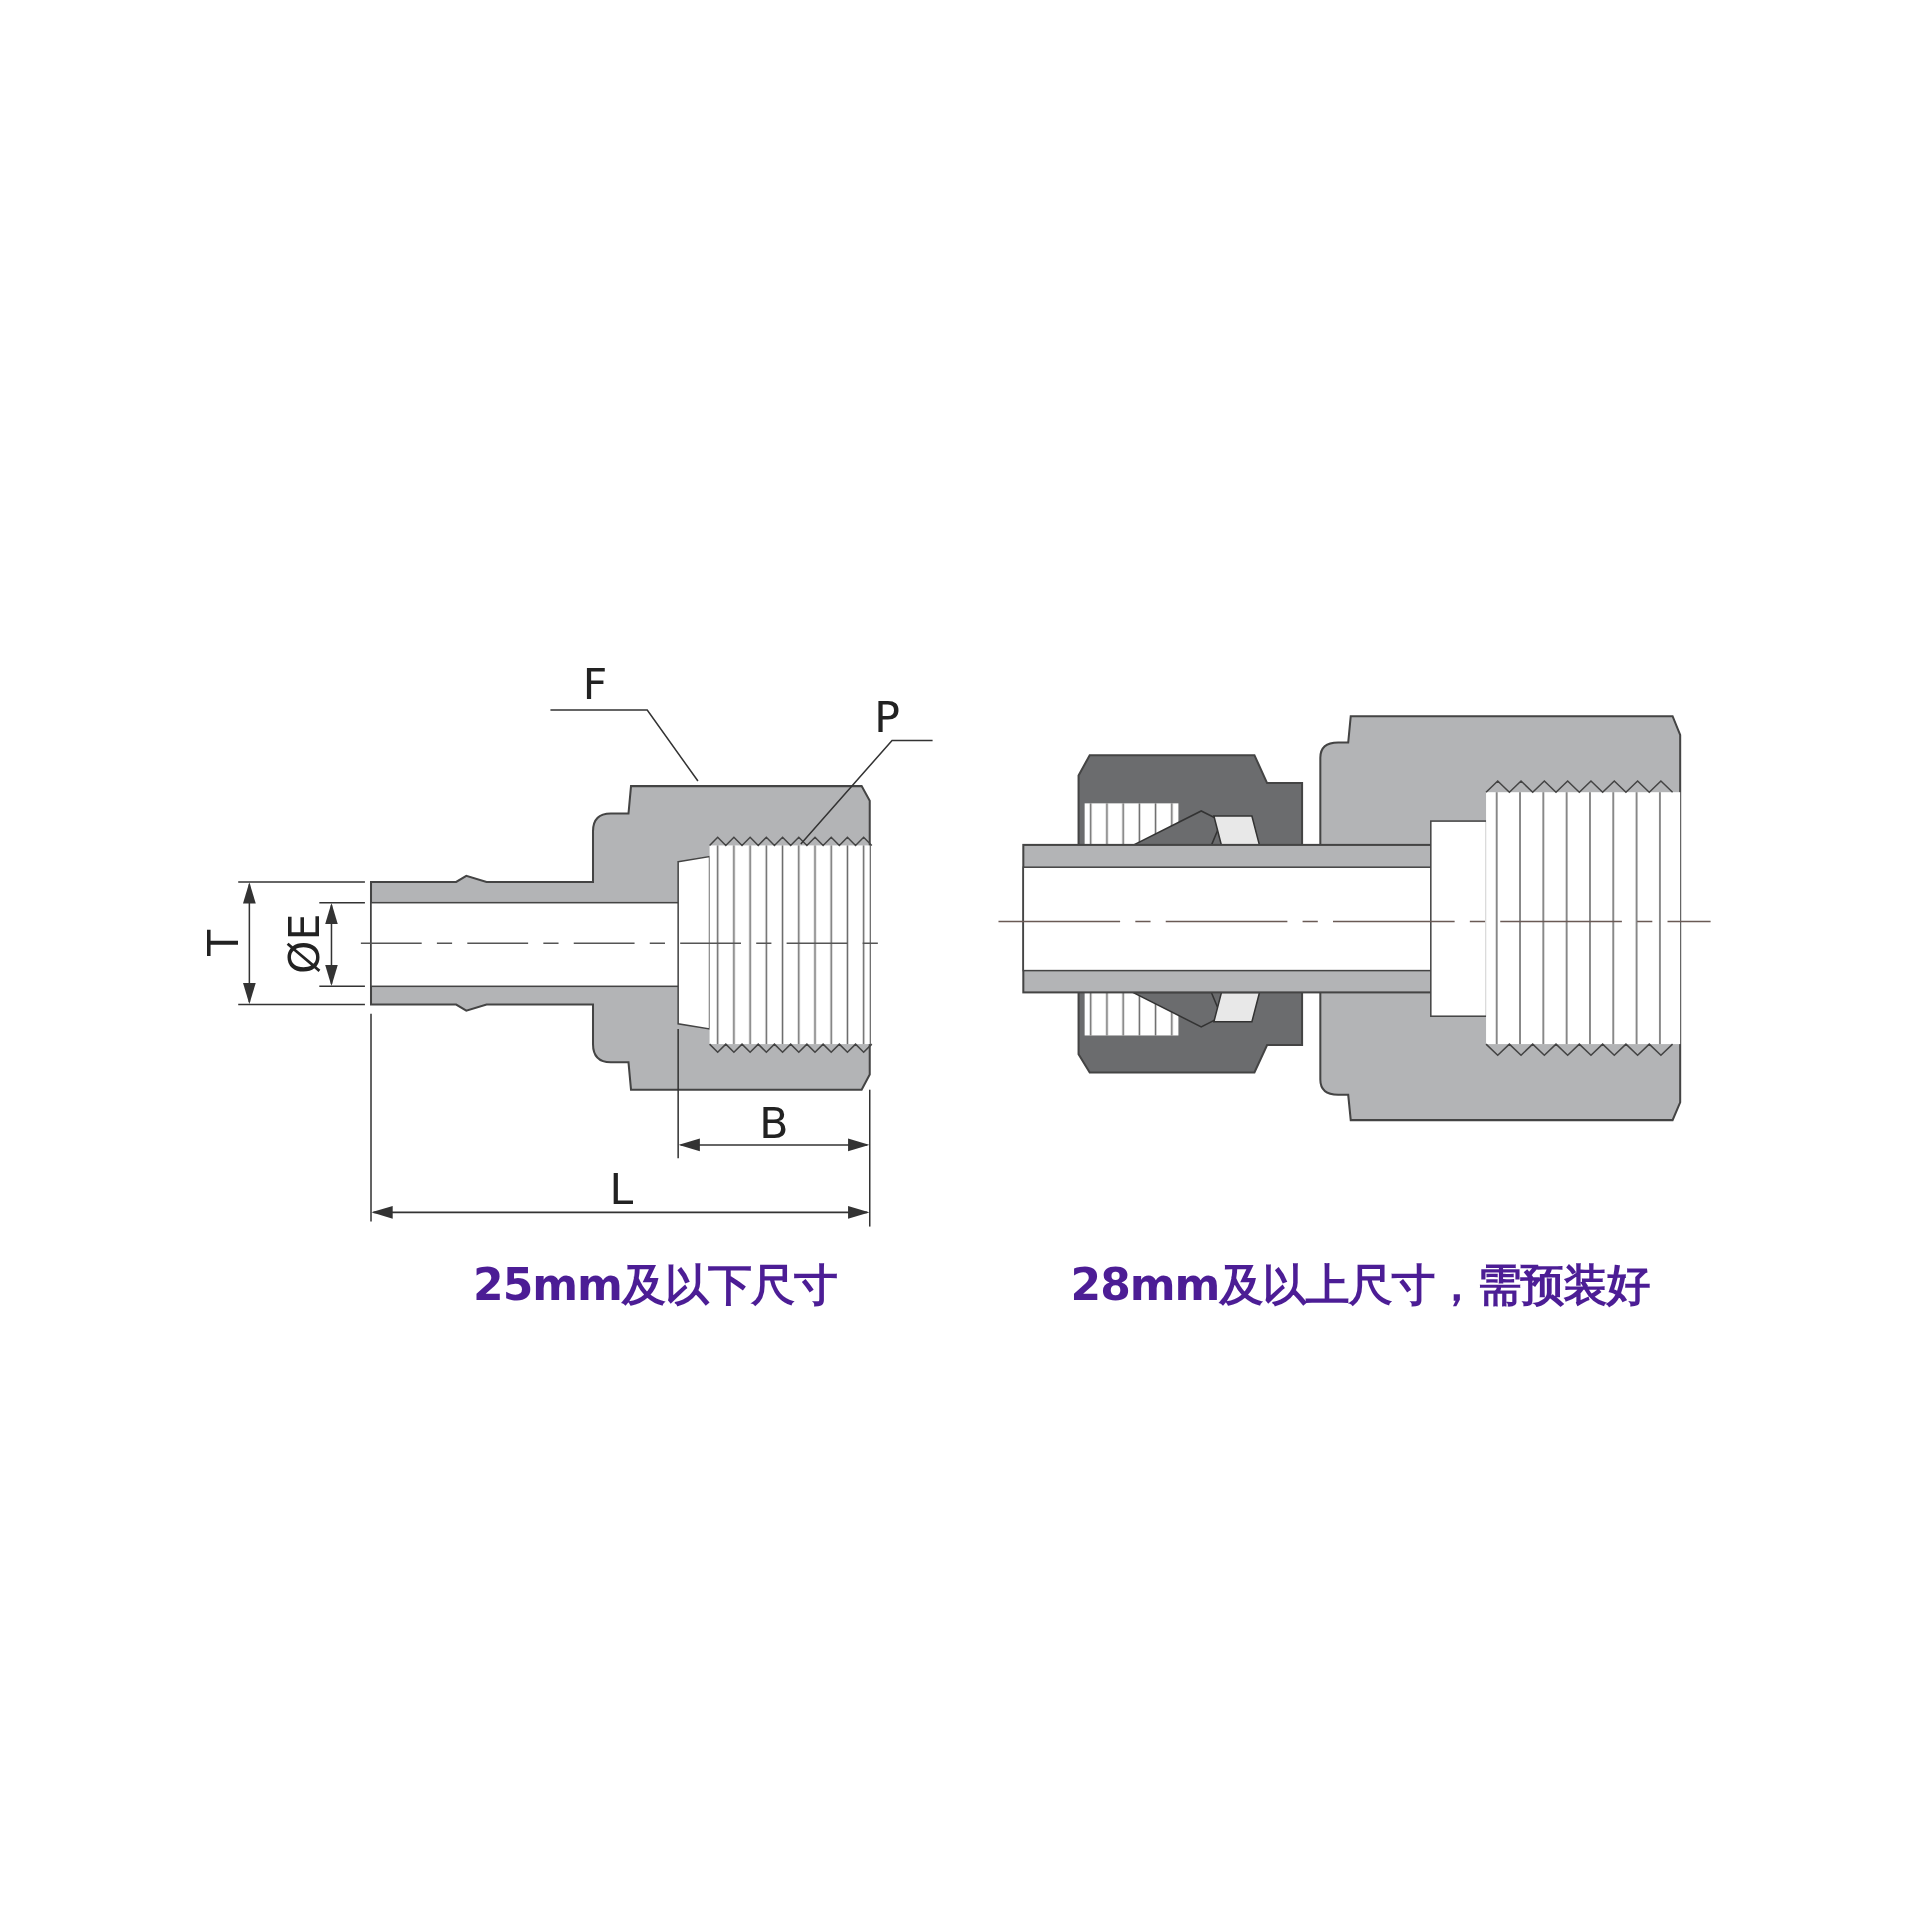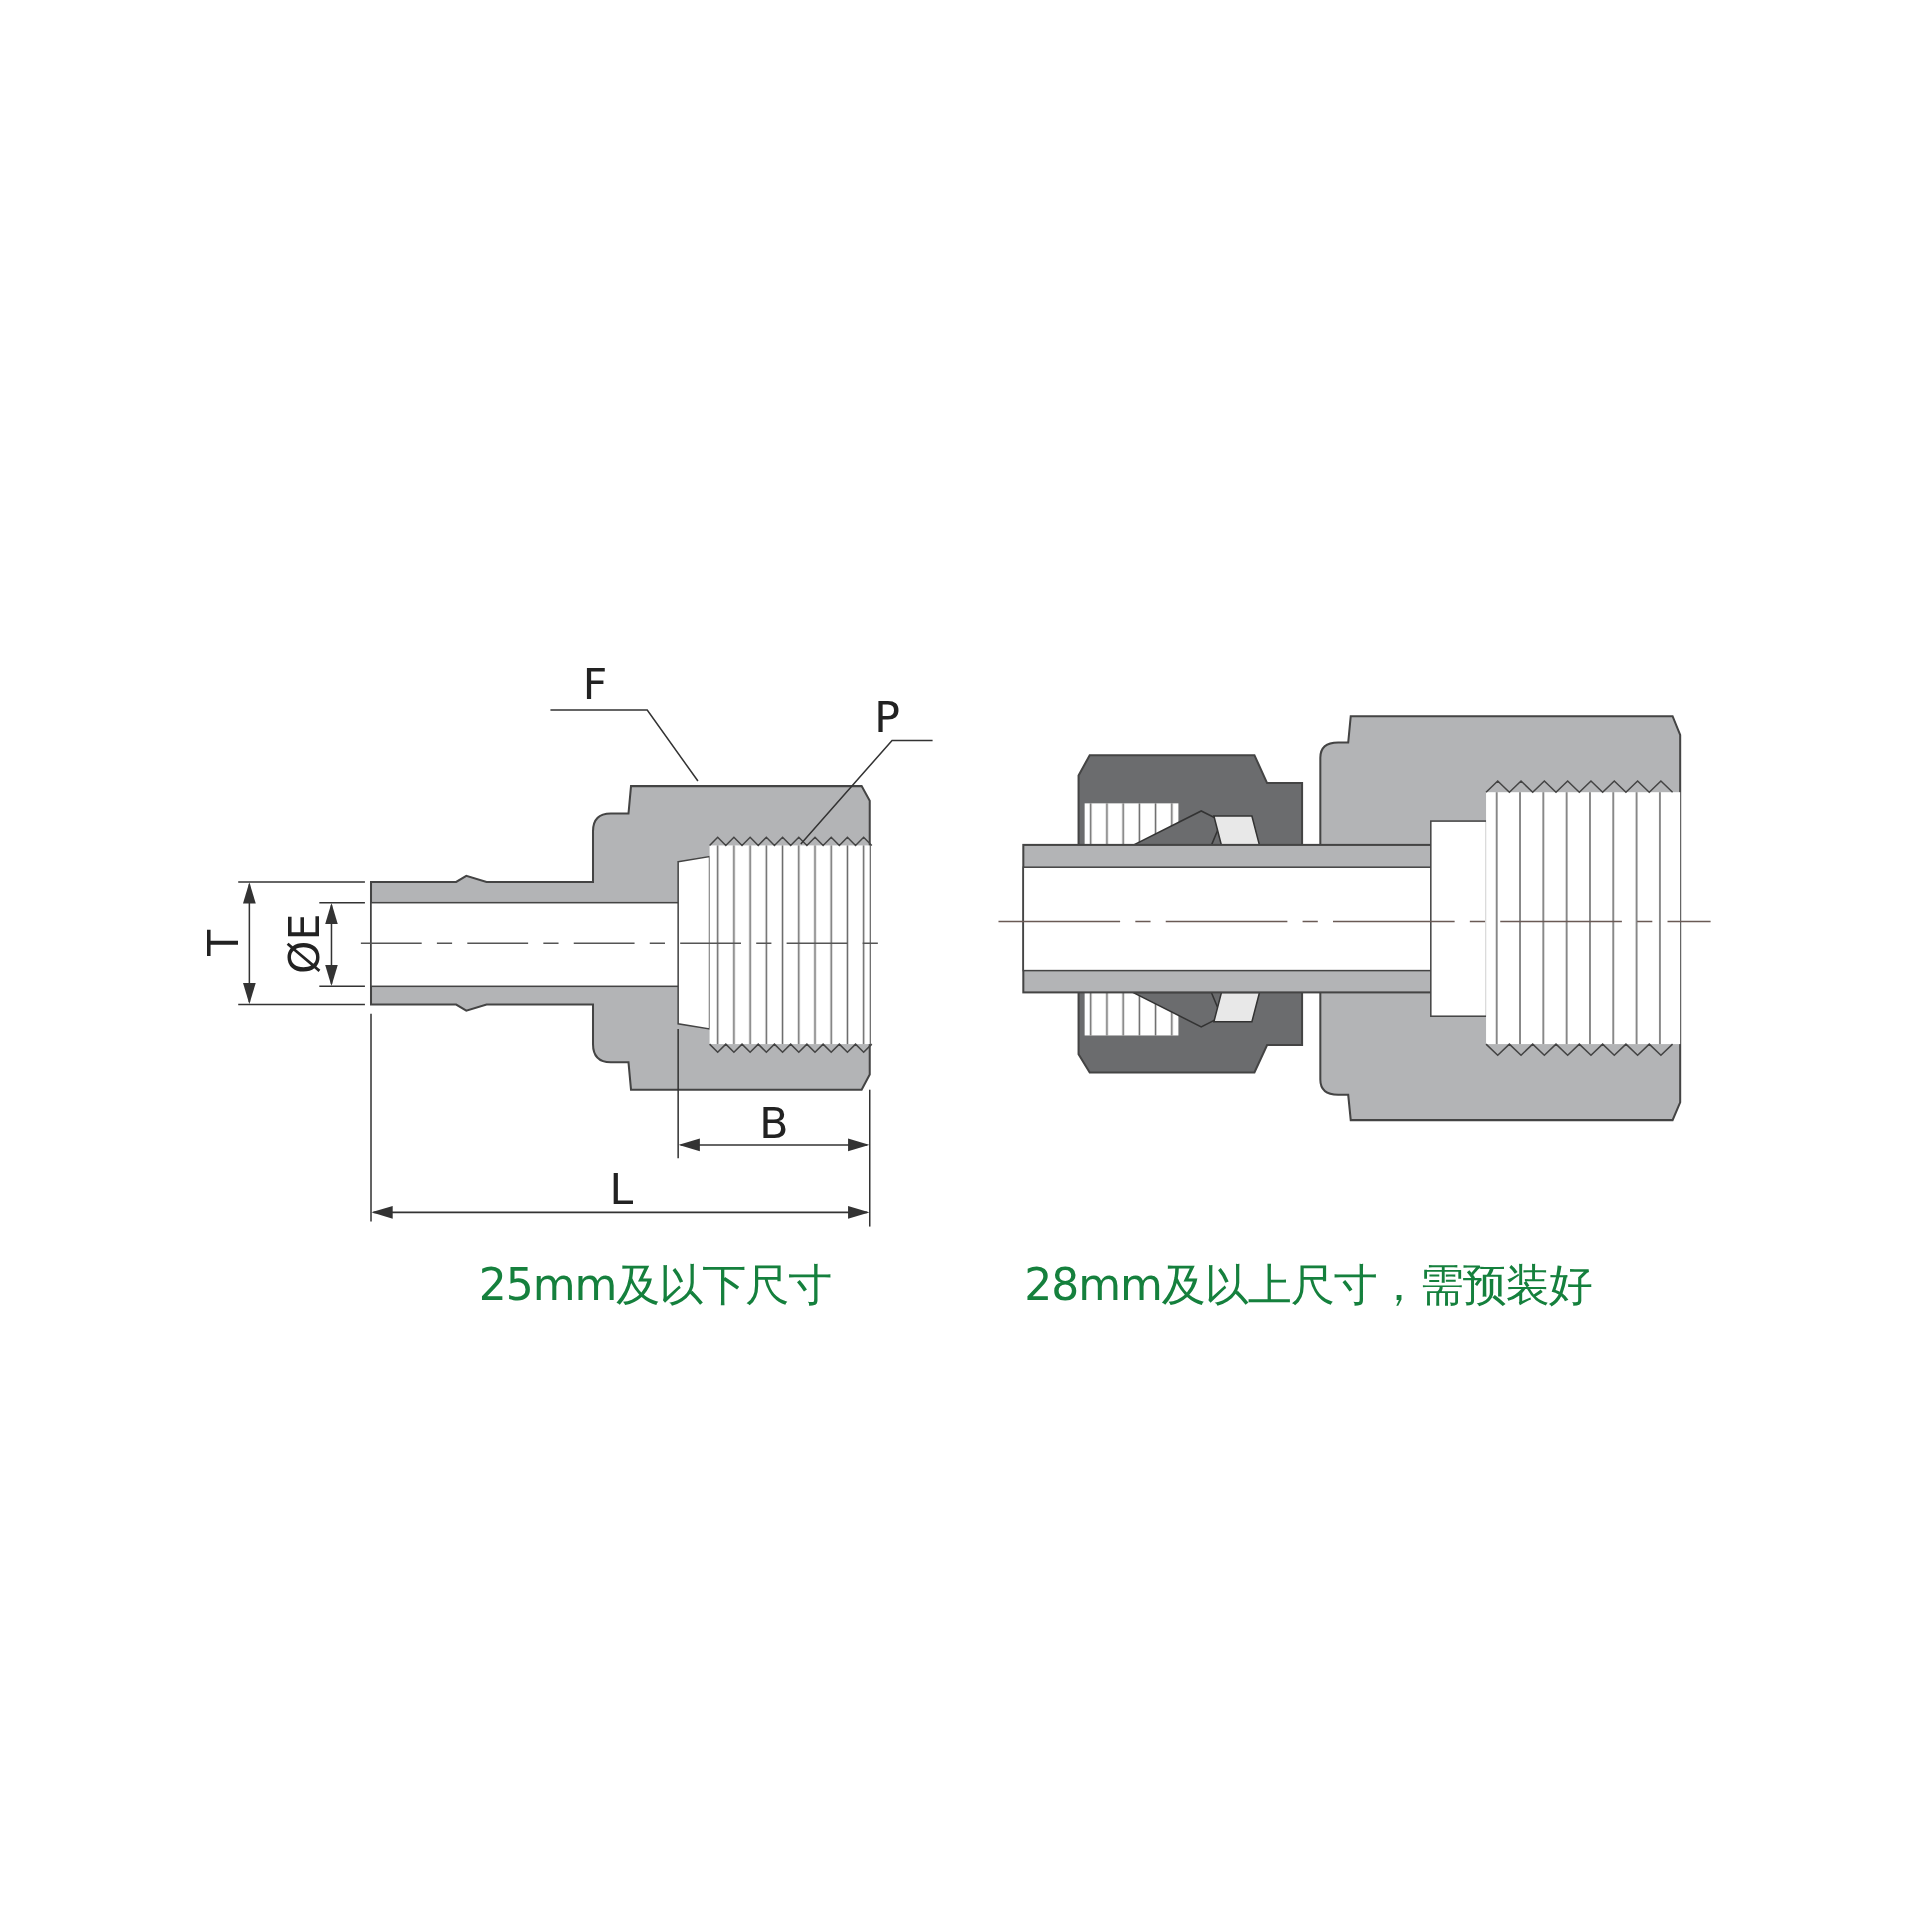--- a/index.html
+++ b/index.html
@@ -1,18 +1,18 @@
 <!DOCTYPE html>
 <html style="font-size:8px"><head>
 <meta charset="utf-8">
 <style>
   html,body{margin:0;padding:0;background:#ffffff;}
   body{width:1926px;height:1926px;position:relative;overflow:hidden;font-family:"DejaVu Sans","Liberation Sans",sans-serif;}
   #drawing{position:absolute;left:0;top:0;width:1926px;height:1926px;}
-  .caption{position:absolute;top:1256px;font-size:44px;color:#15803d;white-space:nowrap;transform:translateX(-50%);letter-spacing:-1px;}
+  .caption{position:absolute;top:1256px;font-size:44px;color:#4c1d95;white-space:nowrap;transform:translateX(-50%);letter-spacing:-1px;font-weight:bold;}
   .lbl{font-family:"DejaVu Sans","Liberation Sans",sans-serif;font-size:84px;fill:#222;}
 </style>
 </head>
 <body>
 
 <svg id="drawing" viewBox="0 0 3800 3800" xmlns="http://www.w3.org/2000/svg">
   <defs>
     <pattern id="thrL" x="1400" y="0" width="32" height="3800" patternUnits="userSpaceOnUse">
       <line x1="16" y1="0" x2="16" y2="3800" stroke="#666" stroke-width="3"></line>
     </pattern>
@@ -89,14 +89,14 @@
     <rect x="2932" y="1563" width="383" height="497" fill="#fff"></rect>
     <rect x="2932" y="1563" width="383" height="497" fill="url(#thrR)"></rect>
     <path d="M2932,1563 l23,-22 l23,22 l23,-22 l23,22 l23,-22 l23,22 l23,-22 l23,22 l23,-22 l23,22 l23,-22 l23,22 l23,-22 l23,22 l23,-22 l23,22" fill="none" stroke="#444" stroke-width="3"></path>
     <path d="M2932,2060 l23,22 l23,-22 l23,22 l23,-22 l23,22 l23,-22 l23,22 l23,-22 l23,22 l23,-22 l23,22 l23,-22 l23,22 l23,-22 l23,22 l23,-22" fill="none" stroke="#444" stroke-width="3"></path>
 
     <line x1="1970" y1="1818" x2="3375" y2="1818" stroke="#6a5a55" stroke-width="3" stroke-dasharray="240,30,30,30"></line>
   </g>
 </svg>
 
 <div class="caption" style="left:655px;">25mm及以下尺寸</div>
-<div class="caption" style="left:1308px;">28mm及以上尺寸，需预装好</div>
+<div class="caption" style="left:1360px;">28mm及以上尺寸，需预装好</div>
 
 
 </body></html>

